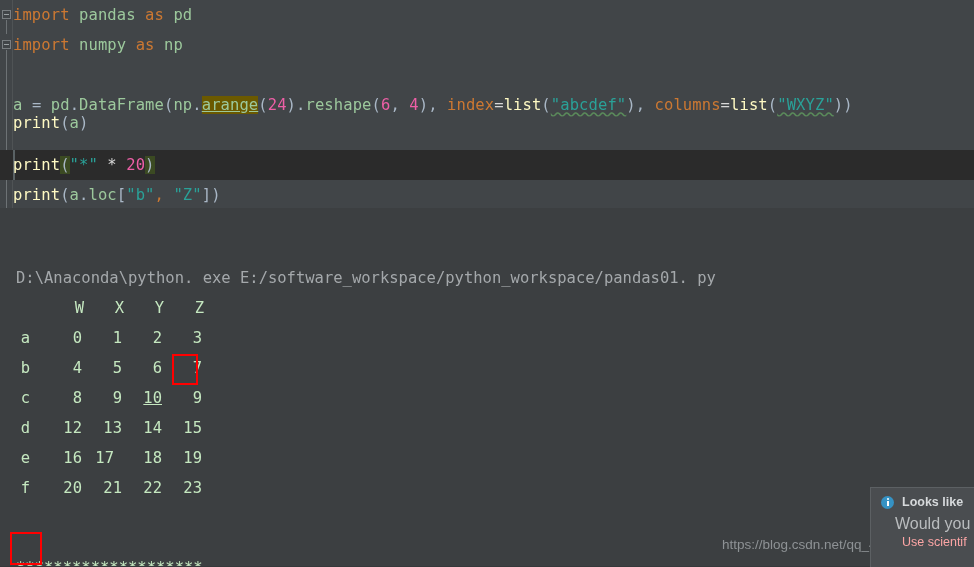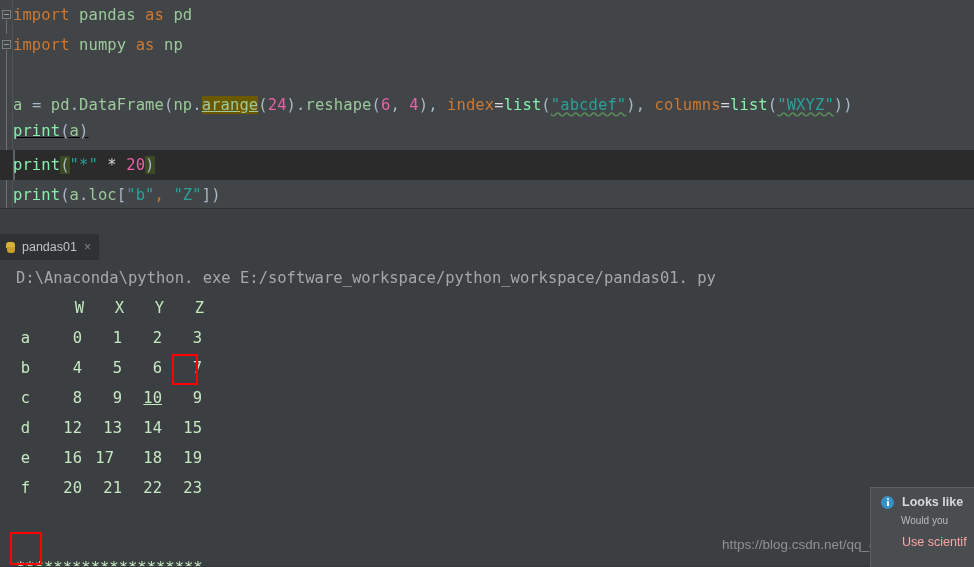--- a/index.html
+++ b/index.html
@@ -40,21 +40,21 @@
   .cur-line {
     position:absolute; left:0; width:974px; height:30px;
     background:#2b2b2b;
   }
   .caret-stripe {
     position:absolute; left:13px; width:2px; height:30px; background:#5a6265;
   }
   
   .kw      { color:#cc7832; }
   .name    { color:#9cc89c; }
-  .builtin { color:#86efac; }
+  .builtin { color:#fef9c3; }
   .num     { color:#ed5fa6; }
   .str     { color:#2aa198; }
   .kwarg   { color:#cc7832; }
   .punct   { color:#a9b7c6; }
   .white   { color:#d8d8d8; }
   .orange2 { color:#cc7832; }
   .hl-usage{ background:#6b5900;text-decoration:underline; }
   .br-match{ background:#3b4a22; }
   .wavy {
     text-decoration: underline wavy #5a8a5a;
@@ -132,23 +132,23 @@
   }
   .info-icon:after {
     content:""; position:absolute; left:5.5px; top:5.5px; width:2px; height:5px;
     background:#fff;
   }
   .notif-title {
     margin-left:8px; font-family:"Liberation Sans", sans-serif;
     font-size:12.5px; font-weight:bold; color:#d6d9db; white-space:nowrap;
   }
   .notif-body {
-    position:absolute; left:30px; top:27px;
-    font-family:"Liberation Sans", sans-serif;
-    font-size:10px; color:#b9bcbe; white-space:nowrap;
+    position:absolute; left:24px; top:27px;
+    font-family:"Liberation Sans", sans-serif;
+    font-size:16px; color:#b9bcbe; white-space:nowrap;
   }
   .notif-link {
     position:absolute; left:31px; top:47px;
     font-family:"Liberation Sans", sans-serif;
     font-size:12.5px; color:#fca5a5; white-space:nowrap;
   }
   .hsep { position:absolute; left:0; width:974px; height:1px; background:#35383a; }
 </style>
 </head>
 <body>
@@ -164,37 +164,26 @@
     </div>
 
     <div class="cur-line" style="top:150px;"></div>
     <div class="caret-stripe" style="top:150px;"></div>
 
     <div id="code-lines">
         <div class="code-line" style="top: 0px;"><span class="kw">import</span><span class="punct"> </span><span class="name">pandas</span><span class="punct"> </span><span class="kw">as</span><span class="punct"> </span><span class="name">pd</span></div>
         <div class="code-line" style="top: 30px;"><span class="kw">import</span><span class="punct"> </span><span class="name">numpy</span><span class="punct"> </span><span class="kw">as</span><span class="punct"> </span><span class="name">np</span></div>
         <div class="code-line" style="top: 60px;"></div>
         <div class="code-line" style="top: 90px;"><span class="name">a</span><span class="punct"> </span><span class="punct">=</span><span class="punct"> </span><span class="name">pd</span><span class="punct">.</span><span class="name">DataFrame</span><span class="punct">(</span><span class="name">np</span><span class="punct">.</span><span class="name hl-usage">arange</span><span class="punct">(</span><span class="num">24</span><span class="punct">)</span><span class="punct">.</span><span class="name">reshape</span><span class="punct">(</span><span class="num">6</span><span class="punct">,</span><span class="punct"> </span><span class="num">4</span><span class="punct">)</span><span class="punct">,</span><span class="punct"> </span><span class="kwarg">index</span><span class="white">=</span><span class="builtin">list</span><span class="punct">(</span><span class="str wavy">"abcdef"</span><span class="punct">)</span><span class="punct">,</span><span class="punct"> </span><span class="kwarg">columns</span><span class="white">=</span><span class="builtin">list</span><span class="punct">(</span><span class="str wavy">"WXYZ"</span><span class="punct">)</span><span class="punct">)</span></div>
-        <div class="code-line" style="top: 116px; text-decoration: underline;"><span class="builtin">print</span><span class="punct">(</span><span class="name">a</span><span class="punct">)</span></div>
+        <div class="code-line" style="top: 108px;"><span class="builtin">print</span><span class="punct">(</span><span class="name">a</span><span class="punct">)</span></div>
         <div class="code-line" style="top: 150px;"><span class="builtin">print</span><span class="punct br-match">(</span><span class="str">"*"</span><span class="punct"> </span><span class="white">*</span><span class="punct"> </span><span class="num">20</span><span class="punct br-match">)</span></div>
         <div class="code-line" style="top: 180px;"><span class="builtin">print</span><span class="punct">(</span><span class="name">a</span><span class="punct">.</span><span class="name">loc</span><span class="punct">[</span><span class="str">"b"</span><span class="orange2">,</span><span class="punct"> </span><span class="str">"Z"</span><span class="punct">]</span><span class="punct">)</span></div>
       </div>
   </div>
 
-  <div class="tabbar">
-    <div class="tabbar-top-sep"></div>
-    <div class="tab">
-      <div class="tab-icon">
-        <div class="py-a"></div>
-          <div class="py-b"></div>
-      </div>
-      <span class="tab-label">pandas01</span>
-      <span class="tab-close">×</span>
-    </div>
-  </div>
 
   <div class="console">
     <div class="cline cmdline" style="left:16px; top:3px;">D:\Anaconda\python. exe E:/software_workspace/python_workspace/pandas01. py</div>
     <div id="console-table">
         <div class="cline" style="top: 33px;"><span class="cell" style="left: 50px; width: 34px; top: 0px;">W</span><span class="cell" style="left: 90px; width: 34px; top: 0px;">X</span><span class="cell" style="left: 130px; width: 34px; top: 0px;">Y</span><span class="cell" style="left: 170px; width: 34px; top: 0px;">Z</span></div>
         <div class="cline" style="top: 63px;"><span class="cell" style="left: 16px; width: 14px;">a</span><span class="cell" style="left: 48px; width: 34px;">0</span><span class="cell" style="left: 88px; width: 34px;">1</span><span class="cell" style="left: 128px; width: 34px;">2</span><span class="cell" style="left: 168px; width: 34px;">3</span></div>
         <div class="cline" style="top: 93px;"><span class="cell" style="left: 16px; width: 14px;">b</span><span class="cell" style="left: 48px; width: 34px;">4</span><span class="cell" style="left: 88px; width: 34px;">5</span><span class="cell" style="left: 128px; width: 34px;">6</span><span class="cell" style="left: 168px; width: 34px;">7</span></div>
         <div class="cline" style="top: 123px;"><span class="cell" style="left: 16px; width: 14px;">c</span><span class="cell" style="left: 48px; width: 34px;">8</span><span class="cell" style="left: 88px; width: 34px;">9</span><span class="cell" style="left: 128px; width: 34px; text-decoration: underline;">10</span><span class="cell" style="left: 168px; width: 34px;">9</span></div>
         <div class="cline" style="top: 153px;"><span class="cell" style="left: 16px; width: 14px;">d</span><span class="cell" style="left: 48px; width: 34px;">12</span><span class="cell" style="left: 88px; width: 34px;">13</span><span class="cell" style="left: 128px; width: 34px;">14</span><span class="cell" style="left: 168px; width: 34px;">15</span></div>
         <div class="cline" style="top: 183px;"><span class="cell" style="left: 16px; width: 14px;">e</span><span class="cell" style="left: 48px; width: 34px;">16</span><span class="cell" style="left: 80px; width: 34px;">17</span><span class="cell" style="left: 128px; width: 34px;">18</span><span class="cell" style="left: 168px; width: 34px;">19</span></div>

